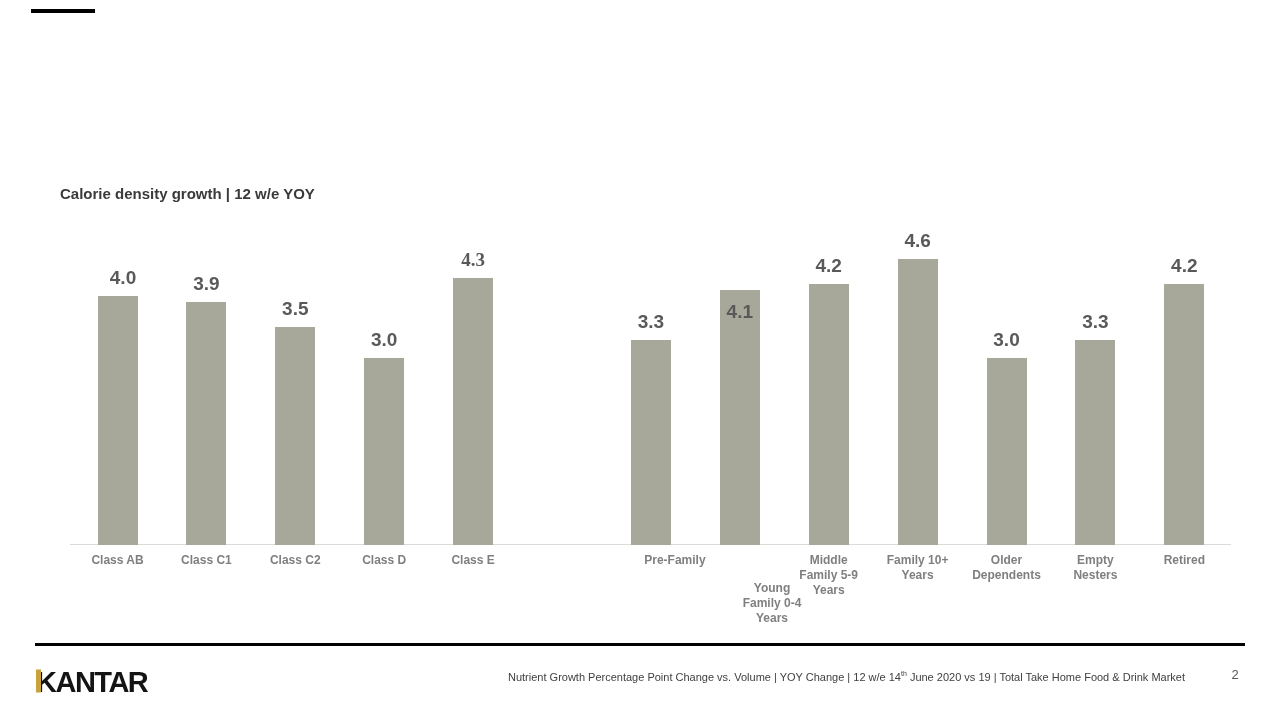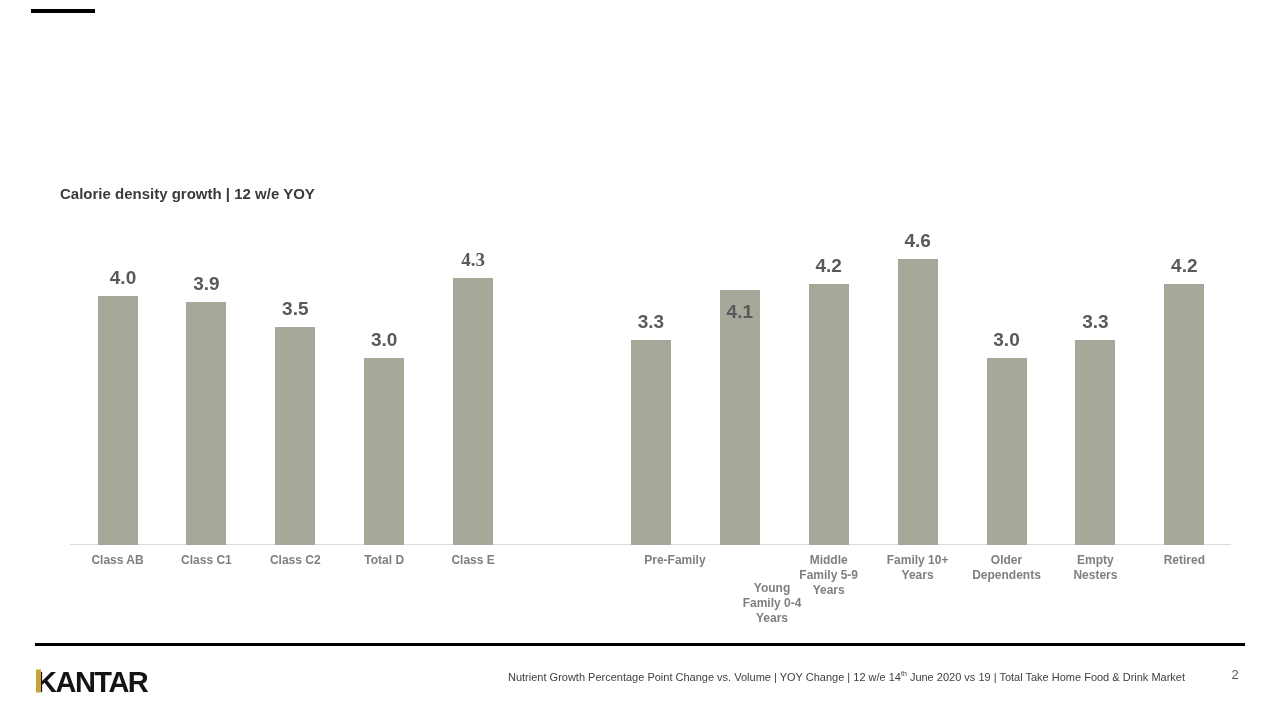--- a/index.html
+++ b/index.html
@@ -56,21 +56,21 @@
       <div class="bar-val" style="left: 85px; top: 267px;">4.0</div>
       <div class="bar-cat" style="left: 79.5px;">Class AB</div>
       <div class="bar" style="left: 186.4px; top: 302px; width: 40px; height: 243px; background: rgb(167, 168, 154);"></div>
       <div class="bar-val" style="left: 168.4px; top: 273px;">3.9</div>
       <div class="bar-cat" style="left: 168.4px;">Class C1</div>
       <div class="bar" style="left: 275.3px; top: 327px; width: 40px; height: 218px; background: rgb(167, 168, 154);"></div>
       <div class="bar-val" style="left: 257.3px; top: 298px;">3.5</div>
       <div class="bar-cat" style="left: 257.3px;">Class C2</div>
       <div class="bar" style="left: 364.2px; top: 358px; width: 40px; height: 187px; background: rgb(167, 168, 154);"></div>
       <div class="bar-val" style="left: 346.2px; top: 329px;">3.0</div>
-      <div class="bar-cat" style="left: 346.2px;">Total D</div>
+      <div class="bar-cat" style="left: 346.2px;">Class D</div>
       <div class="bar" style="left: 453.1px; top: 278px; width: 40px; height: 267px; background: rgb(167, 168, 154);"></div>
       <div class="bar-val" style="left: 435.1px; top: 249px; font-family: Liberation Serif, serif;">4.3</div>
       <div class="bar-cat" style="left: 435.1px;">Class E</div>
       <div class="bar" style="left: 630.9px; top: 340px; width: 40px; height: 205px; background: rgb(167, 168, 154);"></div>
       <div class="bar-val" style="left: 612.9px; top: 311px;">3.3</div>
       <div class="bar-cat" style="left: 612.9px; margin-left: 24px;">Pre-Family</div>
       <div class="bar" style="left: 719.8px; top: 290px; width: 40px; height: 255px; background: rgb(167, 168, 154);"></div>
       <div class="bar-val" style="left: 701.8px; top: 261px; margin-top: 40px;">4.1</div>
       <div class="bar-cat" style="left: 734px; margin-top: 28px;">Young Family 0-4 Years</div>
       <div class="bar" style="left: 808.7px; top: 284px; width: 40px; height: 261px; background: rgb(167, 168, 154);"></div>

